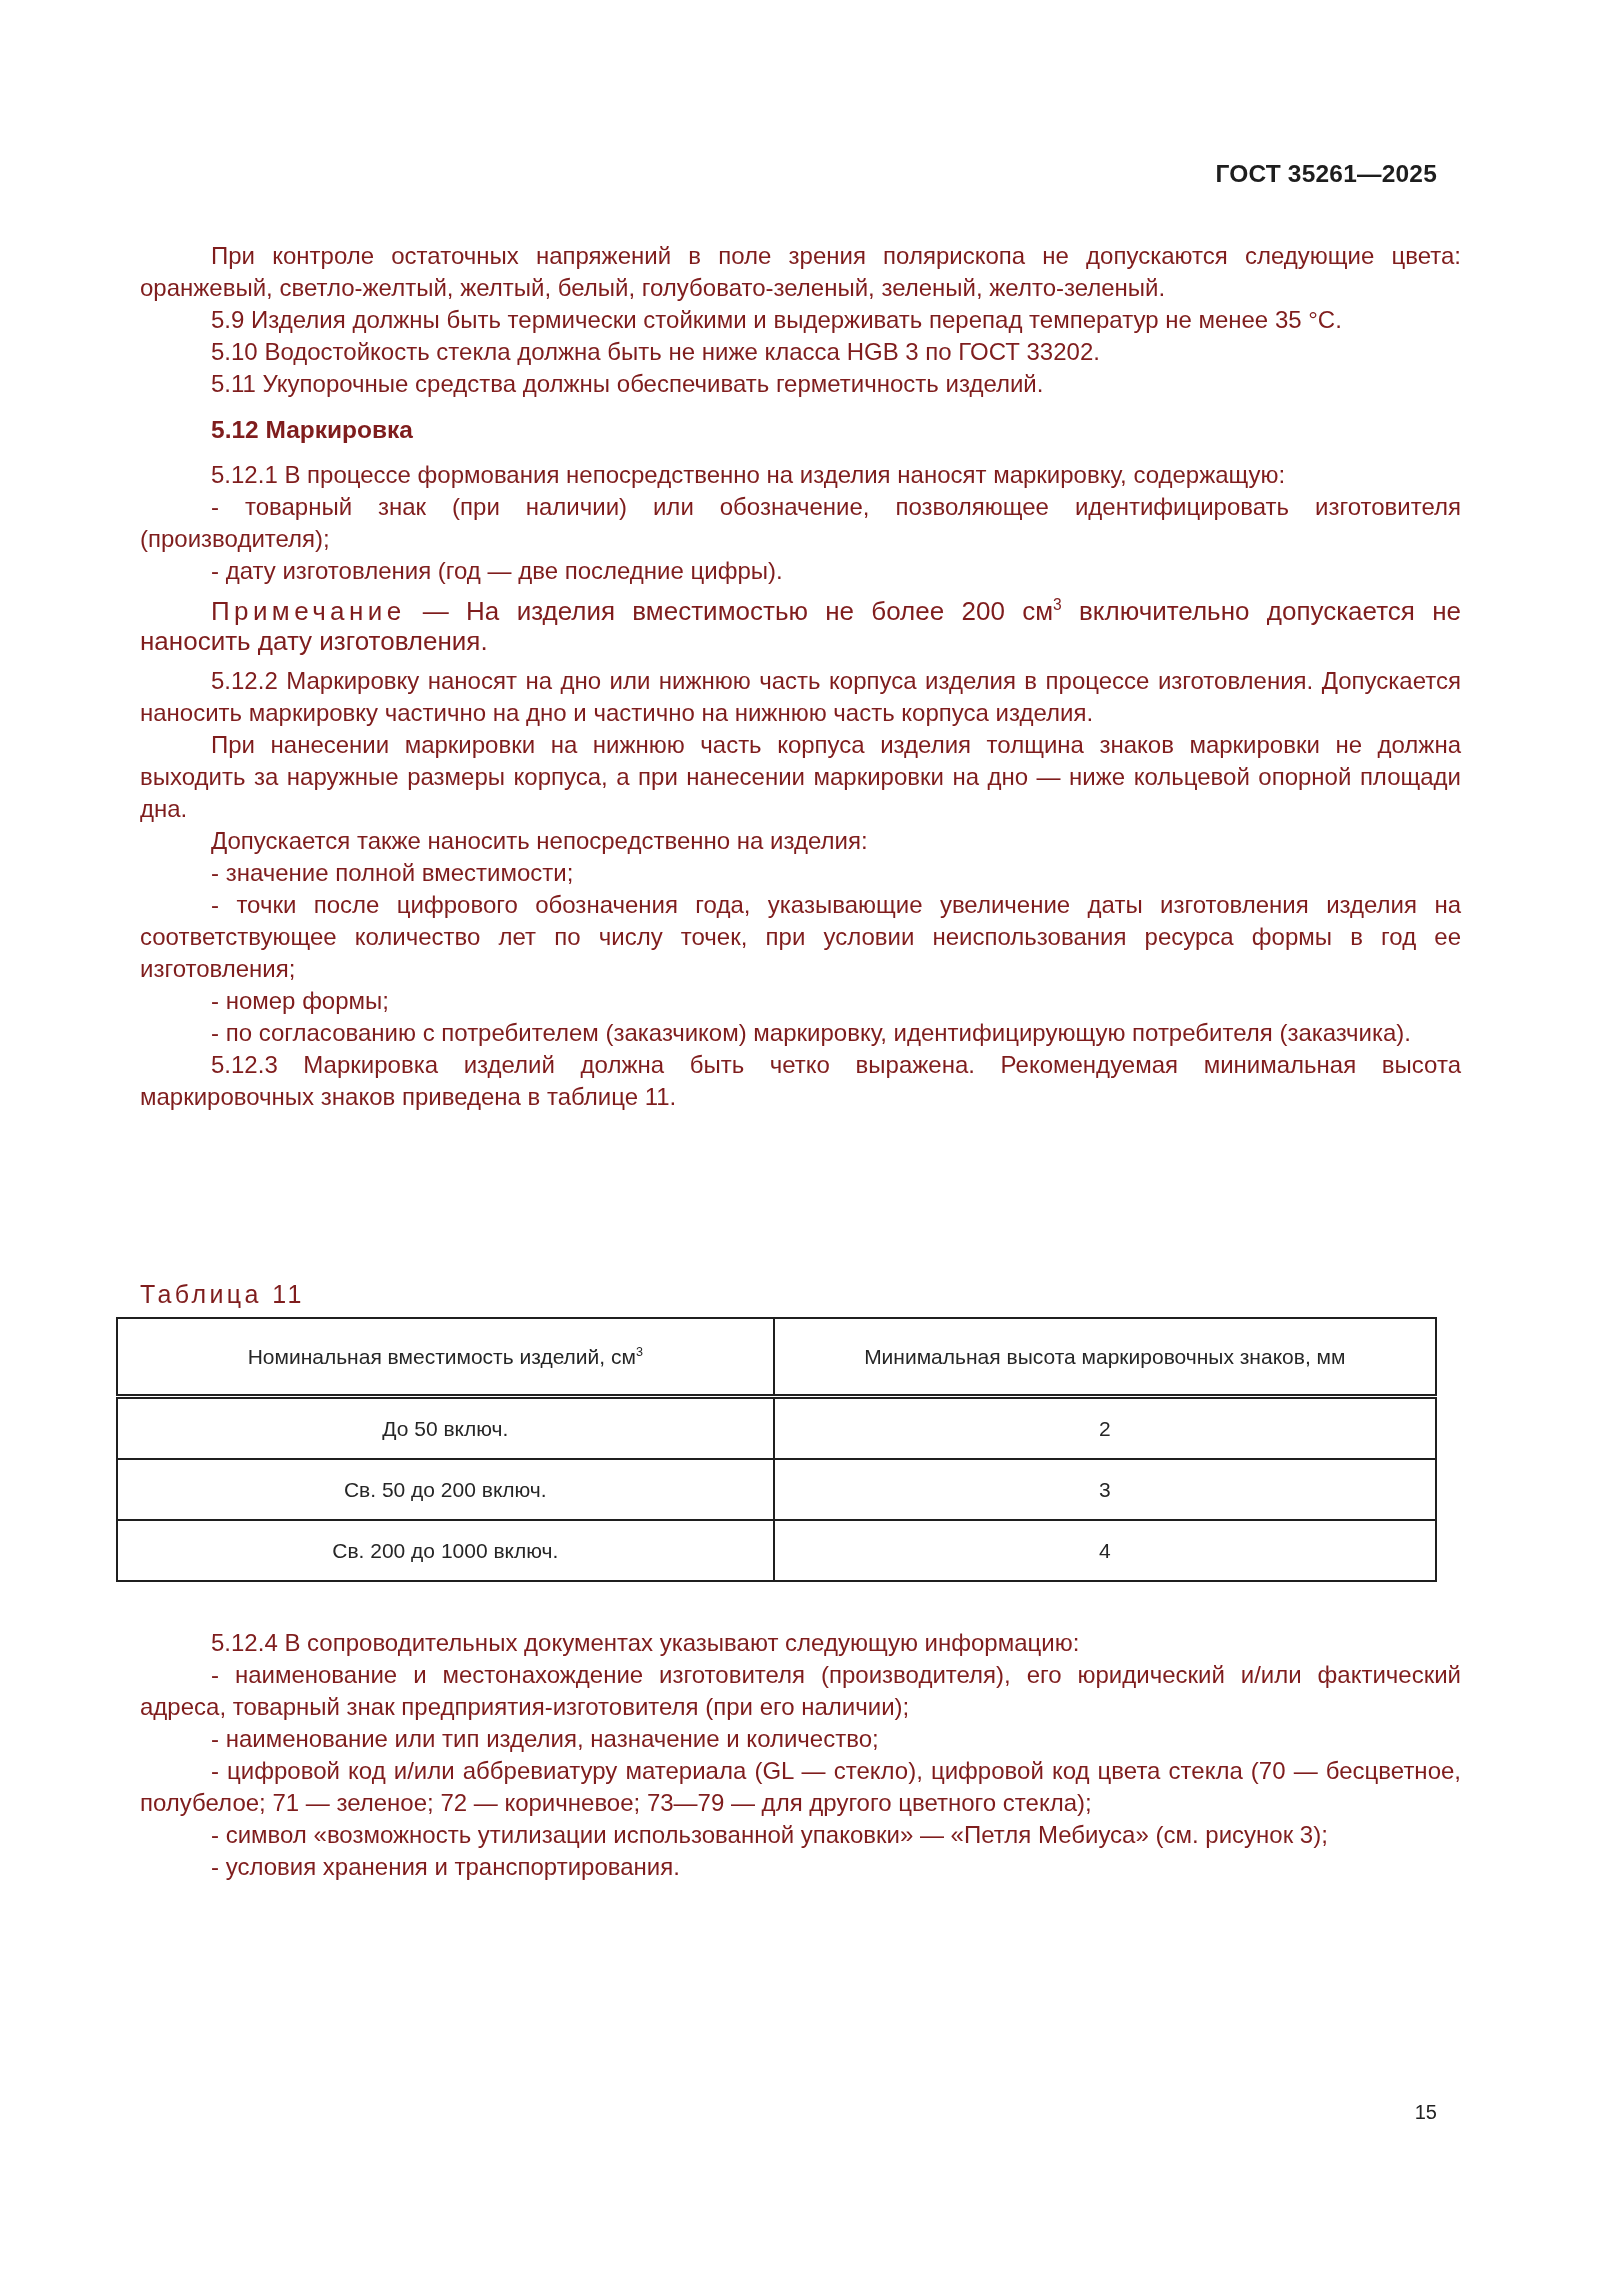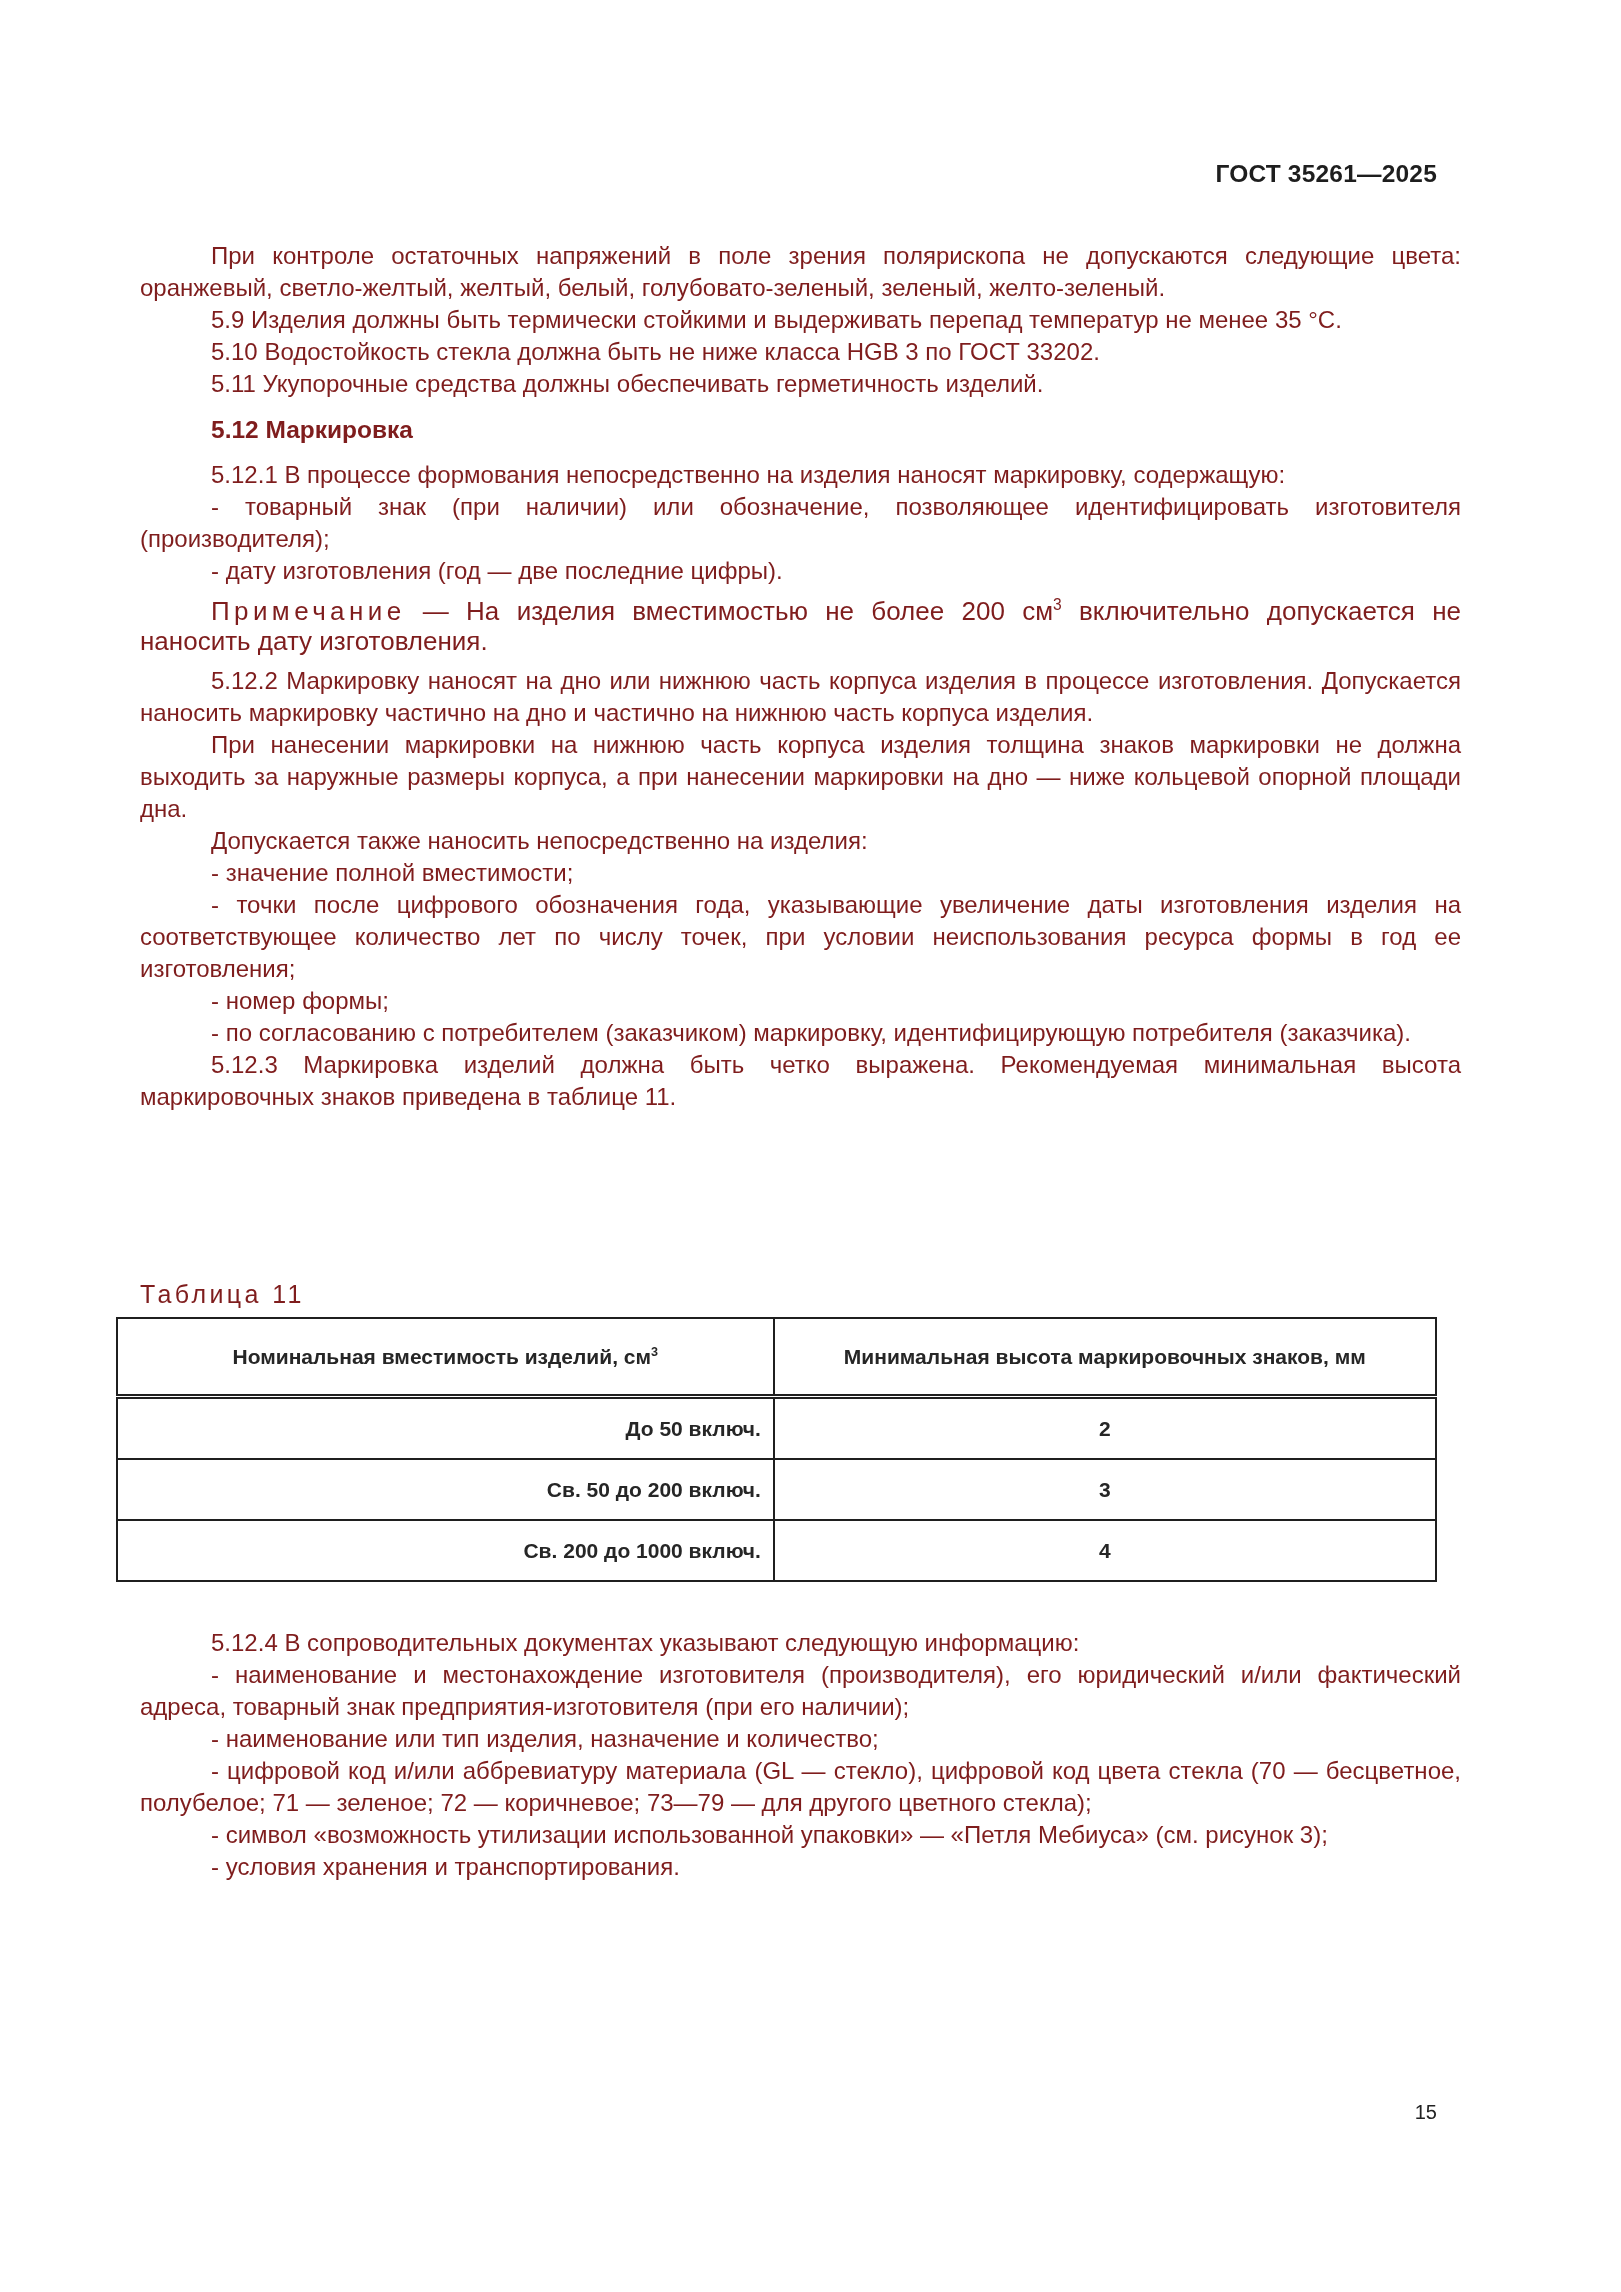--- a/index.html
+++ b/index.html
@@ -72,32 +72,32 @@
       left: 116px;
       top: 1304px;
       width: 1321px;
       border-collapse: collapse;
       font-size: 21px;
       color: #262626;
     }
     table.t11 td, table.t11 th {
       border: 2px solid #1f1f1f;
       padding: 0 11.8px;
-      font-weight: bold;
+      font-weight: normal;
     }
     table.t11 thead th {
       height: 75px;
       text-align: center;
       border-top: 2.9px solid #1f1f1f;
       border-bottom: 5.9px double #1f1f1f;
     }
     table.t11 tbody td {
       height: 59px;
     }
-    table.t11 tbody tr td:first-child { text-align: right; }
+    table.t11 tbody tr td:first-child { text-align: center; }
     table.t11 tbody tr td:last-child { text-align: center; }
     table.t11 tbody tr:last-child td { border-bottom: 2.9px solid #1f1f1f; }
     table.t11 .col1 { width: 631px; }
     .page-number {
       position: absolute;
       right: 184px;
       top: 2088px;
       font-size: 20px;
       color: #222222;
     }

